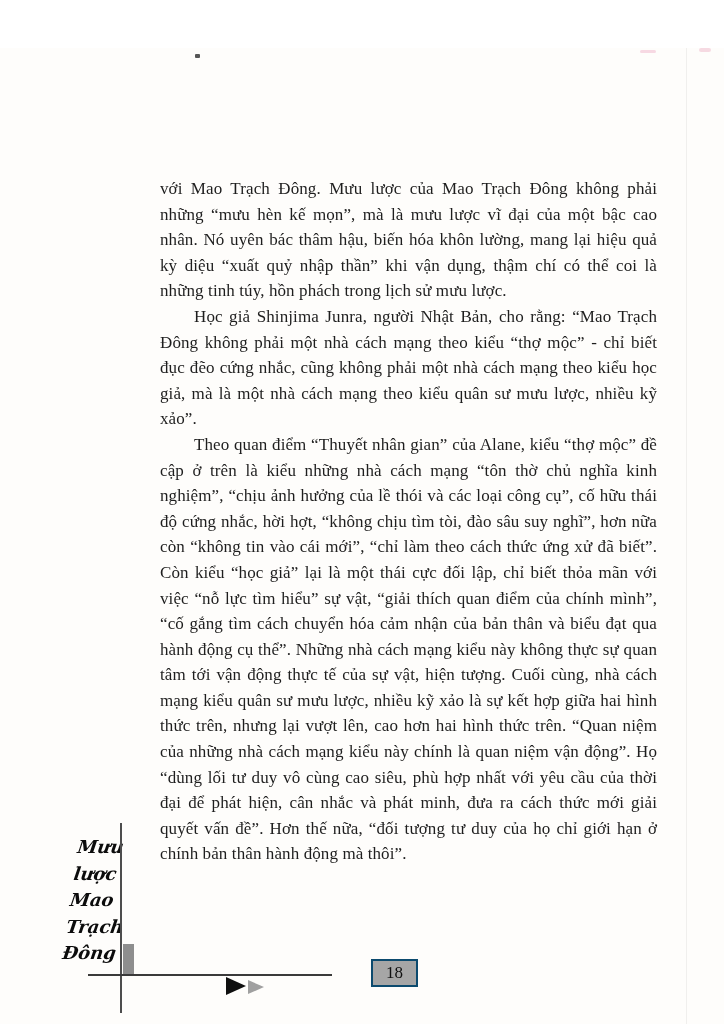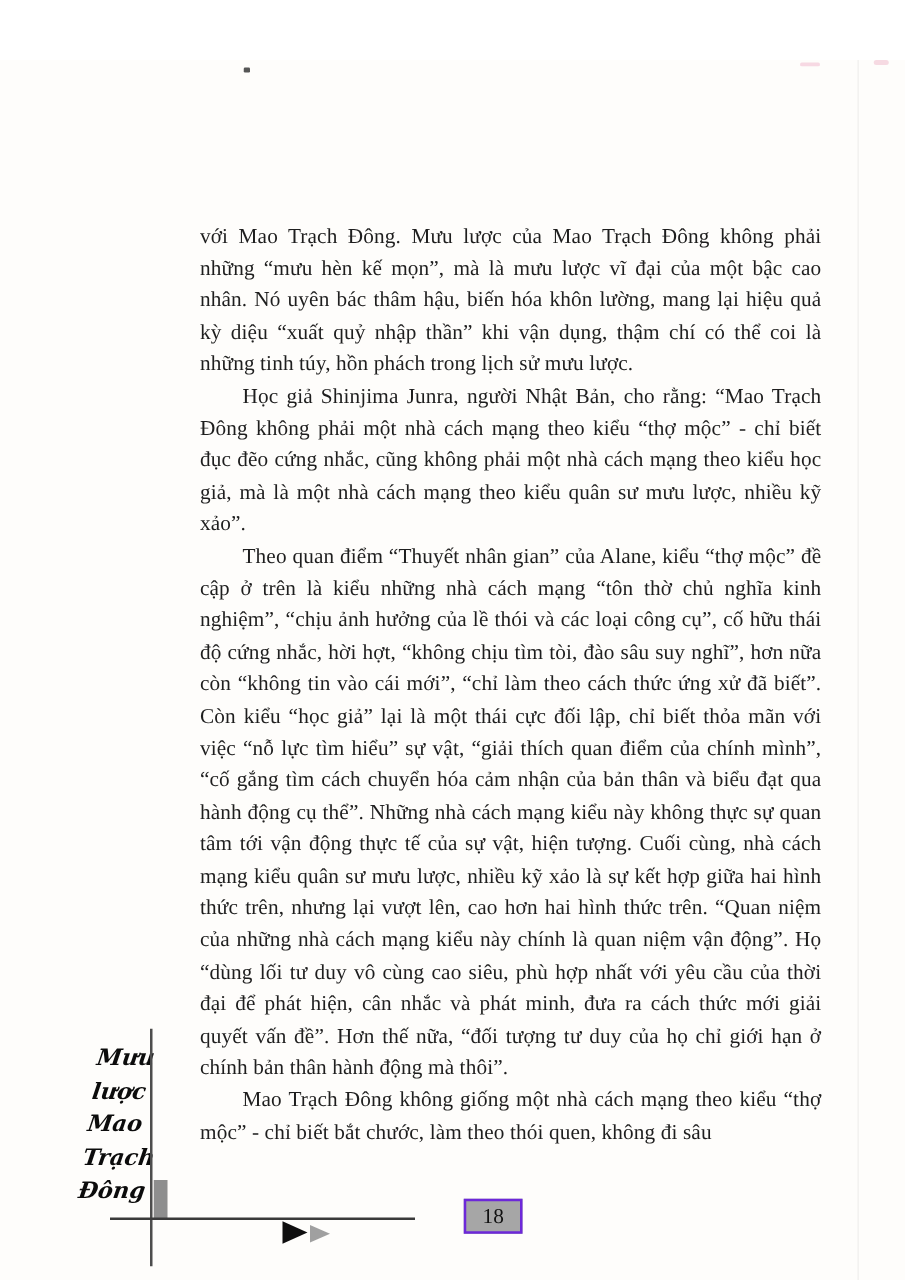--- a/index.html
+++ b/index.html
@@ -84,21 +84,21 @@
     border-bottom: 7px solid transparent;
     border-left: 16px solid #a0a0a0;
   }
   .page-number {
     position: absolute;
     left: 371px;
     top: 911px;
     width: 47px;
     height: 28px;
     background: #a6a6a6;
-    border: 2px solid #6d28d9;
+    border: 2px solid #0c4a6e;
     display: flex;
     align-items: center;
     justify-content: center;
     font-size: 17px;
     color: #101010;
   }
   
   .speck {
     position: absolute;
     left: 195px;
@@ -162,21 +162,20 @@
 </style>
 </head>
 <body>
 
 <div class="scan">
 
   <div class="body-text">
     <p>với Mao Trạch Đông. Mưu lược của Mao Trạch Đông không phải những “mưu hèn kế mọn”, mà là mưu lược vĩ đại của một bậc cao nhân. Nó uyên bác thâm hậu, biến hóa khôn lường, mang lại hiệu quả kỳ diệu “xuất quỷ nhập thần” khi vận dụng, thậm chí có thể coi là những tinh túy, hồn phách trong lịch sử mưu lược.</p>
     <p class="indented">Học giả Shinjima Junra, người Nhật Bản, cho rằng: “Mao Trạch Đông không phải một nhà cách mạng theo kiểu “thợ mộc” - chỉ biết đục đẽo cứng nhắc, cũng không phải một nhà cách mạng theo kiểu học giả, mà là một nhà cách mạng theo kiểu quân sư mưu lược, nhiều kỹ xảo”.</p>
     <p class="indented">Theo quan điểm “Thuyết nhân gian” của Alane, kiểu “thợ mộc” đề cập ở trên là kiểu những nhà cách mạng “tôn thờ chủ nghĩa kinh nghiệm”, “chịu ảnh hưởng của lề thói và các loại công cụ”, cố hữu thái độ cứng nhắc, hời hợt, “không chịu tìm tòi, đào sâu suy nghĩ”, hơn nữa còn “không tin vào cái mới”, “chỉ làm theo cách thức ứng xử đã biết”. Còn kiểu “học giả” lại là một thái cực đối lập, chỉ biết thỏa mãn với việc “nỗ lực tìm hiểu” sự vật, “giải thích quan điểm của chính mình”, “cố gắng tìm cách chuyển hóa cảm nhận của bản thân và biểu đạt qua hành động cụ thể”. Những nhà cách mạng kiểu này không thực sự quan tâm tới vận động thực tế của sự vật, hiện tượng. Cuối cùng, nhà cách mạng kiểu quân sư mưu lược, nhiều kỹ xảo là sự kết hợp giữa hai hình thức trên, nhưng lại vượt lên, cao hơn hai hình thức trên. “Quan niệm của những nhà cách mạng kiểu này chính là quan niệm vận động”. Họ “dùng lối tư duy vô cùng cao siêu, phù hợp nhất với yêu cầu của thời đại để phát hiện, cân nhắc và phát minh, đưa ra cách thức mới giải quyết vấn đề”. Hơn thế nữa, “đối tượng tư duy của họ chỉ giới hạn ở chính bản thân hành động mà thôi”.</p>
-    <p class="indented">Mao Trạch Đông không giống một nhà cách mạng theo kiểu “thợ mộc” - chỉ biết bắt chước, làm theo thói quen, không đi sâu</p>
   </div>
 
   <div class="sidebar-title">
     <div>Mưu</div>
     <div>lược</div>
     <div>Mao</div>
     <div>Trạch</div>
     <div>Đông</div>
   </div>
 

